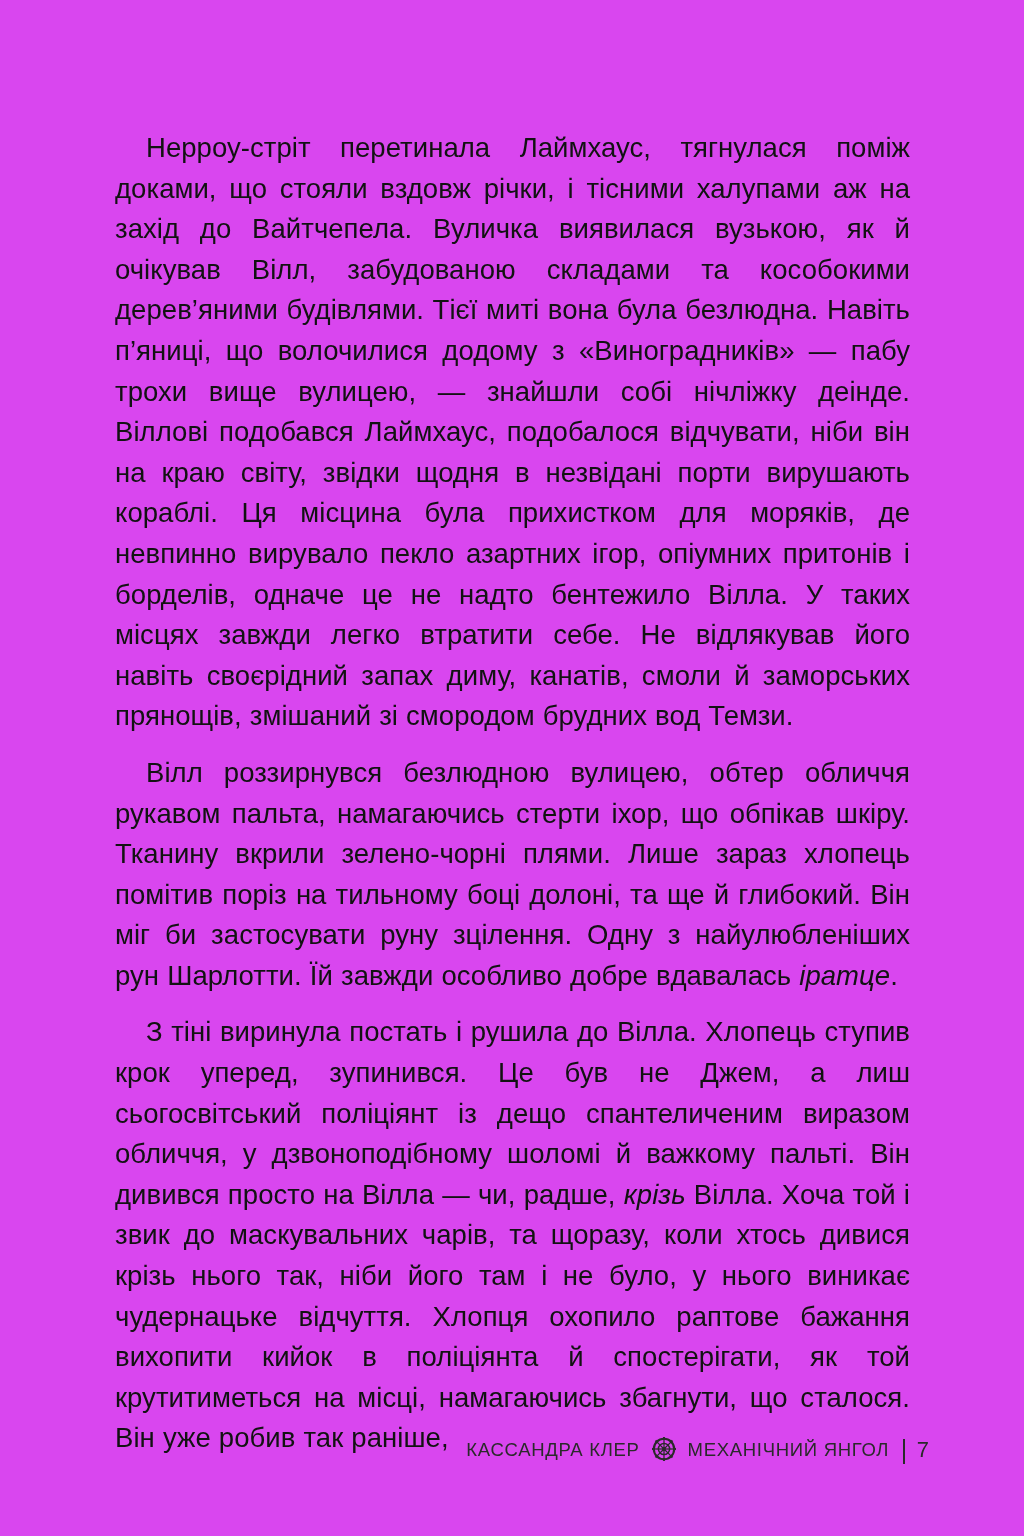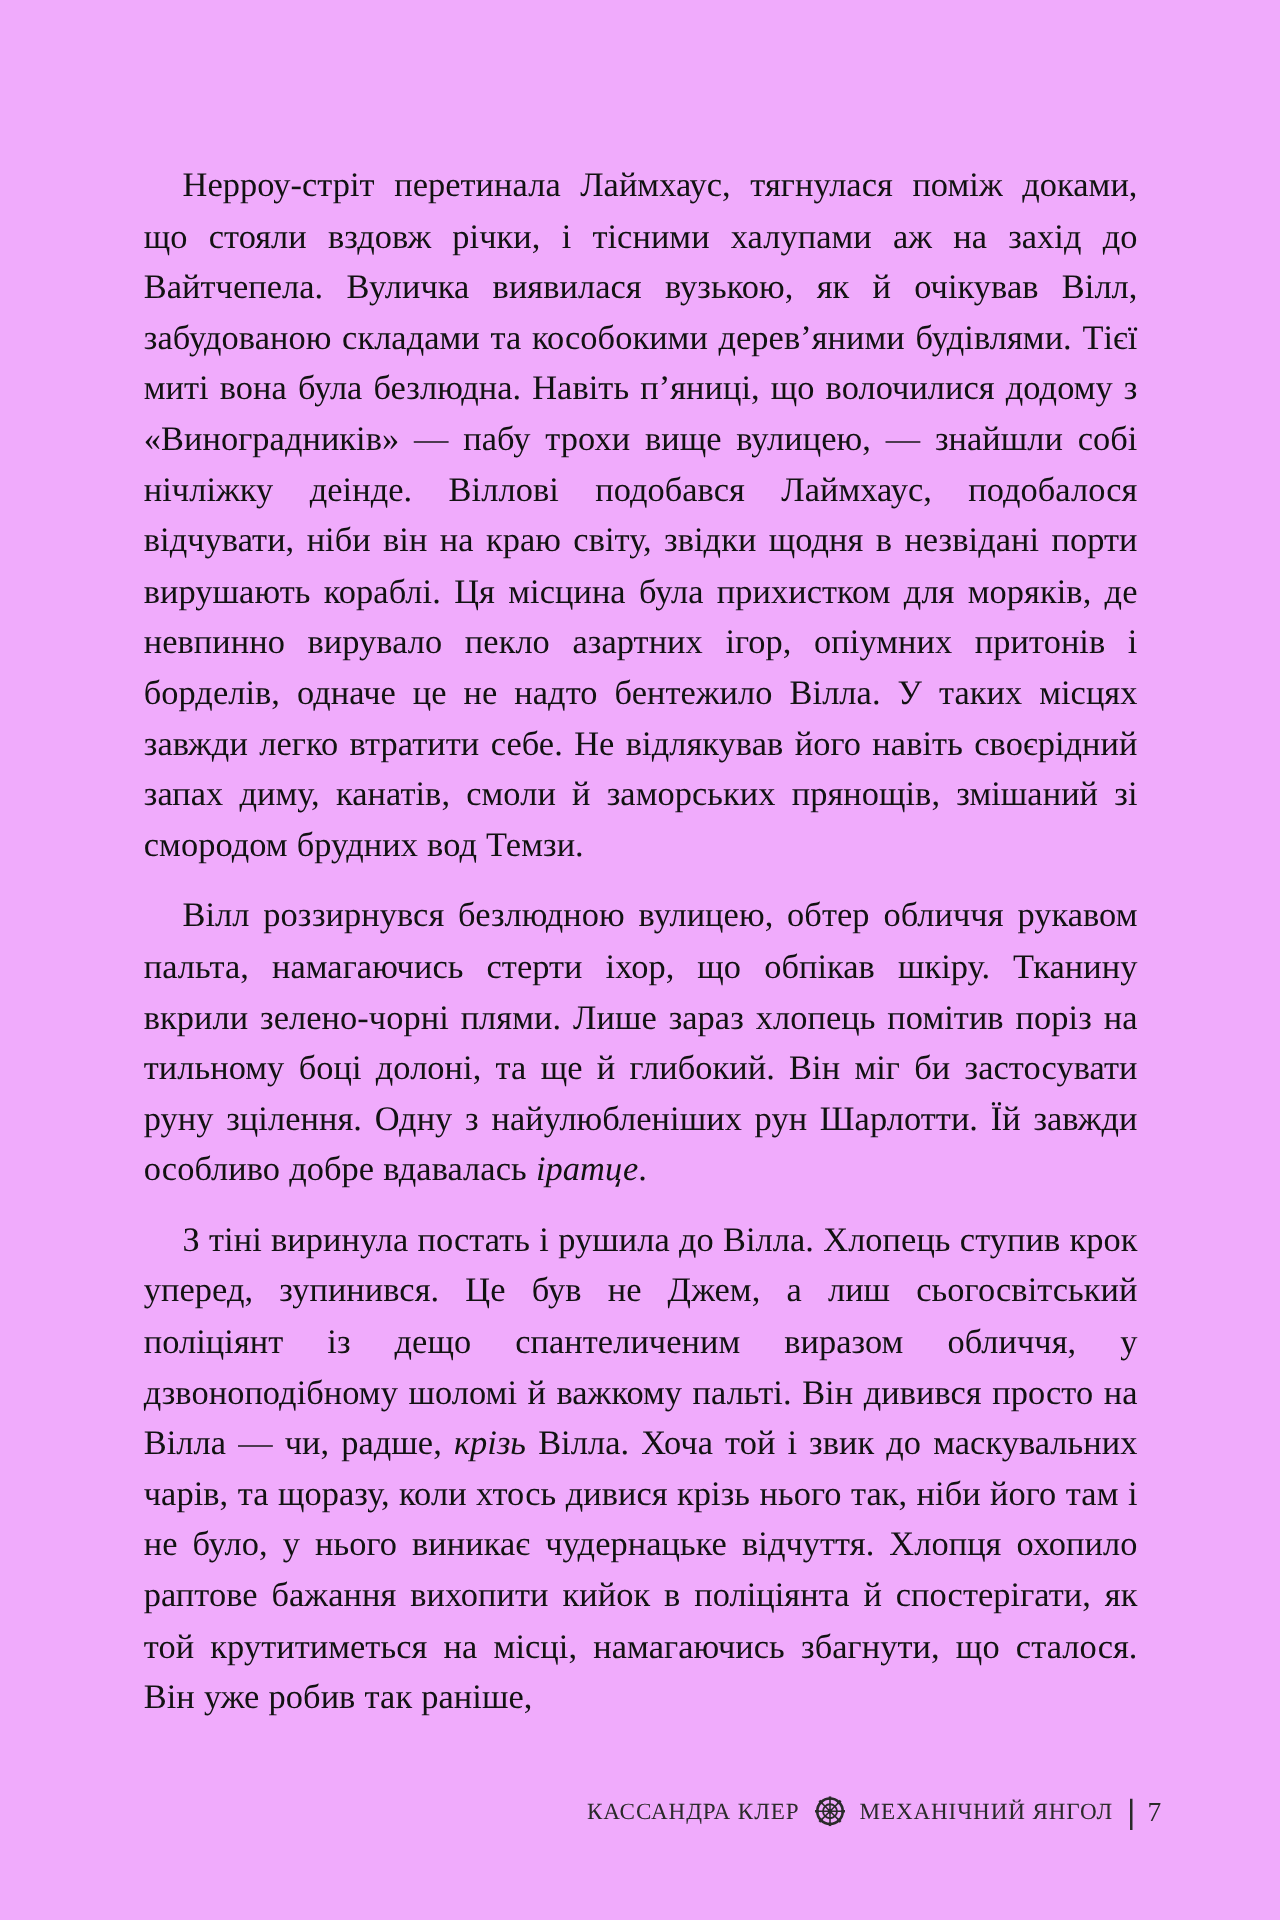--- a/index.html
+++ b/index.html
@@ -6,23 +6,23 @@
   html, body {
     margin: 0;
     padding: 0;
     background: #ffffff;
   }
 
   #page {
     position: relative;
     width: 1024px;
     height: 1536px;
-    background: #f0abfc;
+    background: #d946ef;
     overflow: hidden;
-    font-family: Liberation Serif, serif;
+    font-family: Liberation Sans, sans-serif;
     color: #1a1a1a;
   }
 
   
   #textblock {
     position: absolute;
     left: 115px;
     top: 128px;
     width: 795px;
   }

